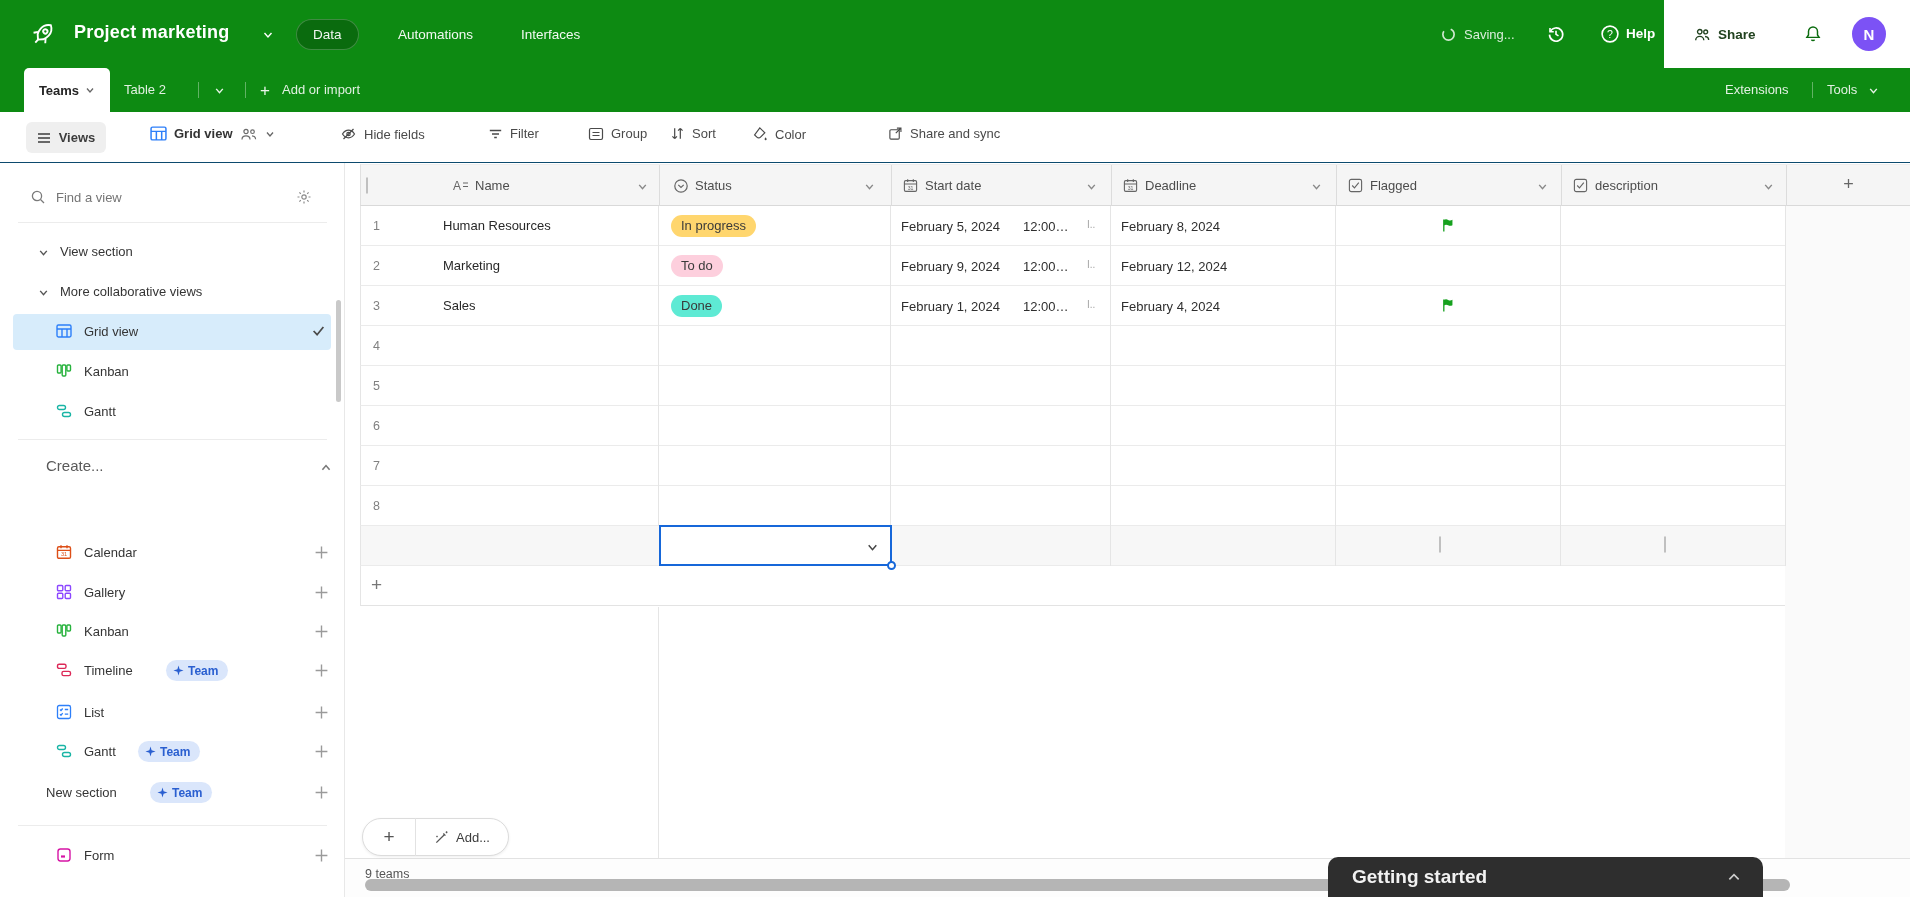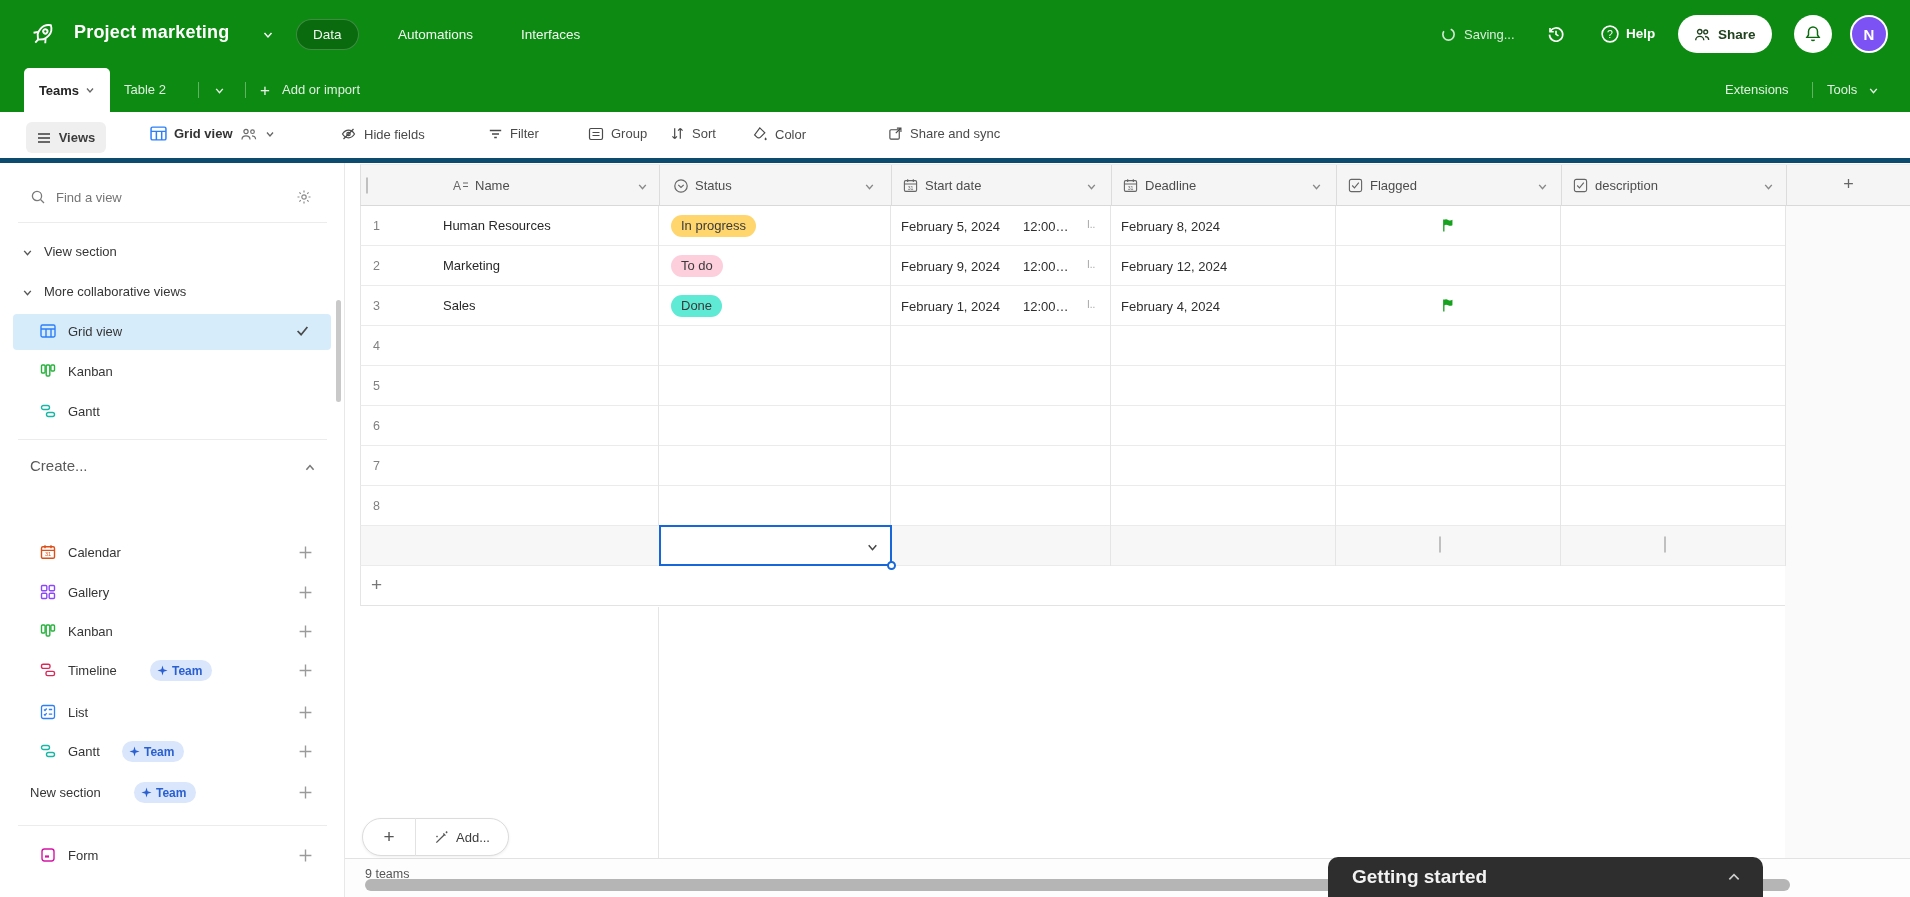--- a/index.html
+++ b/index.html
@@ -1,43 +1,43 @@
 <!DOCTYPE html>
 <html><head>
 <meta charset="utf-8">
 <style>
   * { margin:0; padding:0; box-sizing:border-box; }
   body { font-family:"Liberation Sans", sans-serif; }
   .screen { position:relative; width:1910px; height:897px; background:#ffffff; overflow:hidden; font-size:13px; color:#333; }
   .abs { position:absolute; }
 
   
-  .topbar { position:absolute; left:0; top:0; width:1910px; height:68px; background:#0d8a12; }
+  .topbar { position:absolute; left:0; top:0; width:1664px; height:68px; background:#0d8a12; }
   .app-title { position:absolute; left:74px; top:22px; font-size:18px; font-weight:bold; color:#fff; letter-spacing:.2px; }
   .nav-tab { position:absolute; top:19px; height:31px; line-height:31px; padding:0 17px; border-radius:16px; color:rgba(255,255,255,.95); font-size:13.5px; cursor:pointer; }
   .nav-tab.active { background:#0a6b0e; box-shadow:inset 0 0 0 1px rgba(255,255,255,.22); }
   .top-right-text { color:rgba(255,255,255,.85); font-size:13px; }
   .pillbtn { position:absolute; background:#fff; border-radius:19px; height:38px; display:flex; align-items:center; gap:7px; padding:0 16px; color:#21421f; font-weight:bold; font-size:13.5px; cursor:pointer; }
   .circlebtn { position:absolute; width:38px; height:38px; border-radius:50%; background:#fff; display:flex; align-items:center; justify-content:center; cursor:pointer; }
   .avatar { position:absolute; width:38px; height:38px; border-radius:50%; display:flex; align-items:center; justify-content:center; color:#fff; font-weight:bold; font-size:15px; border:2px solid #fff; cursor:pointer; }
 
   
   .tabbar { position:absolute; left:0; top:68px; width:1910px; height:44px; background:#0d8a12; }
   .table-tab-active { position:absolute; left:24px; top:0; width:86px; height:44px; background:#fff; border-radius:5px 5px 0 0; display:flex; align-items:center; justify-content:center; gap:6px; font-weight:bold; color:#252525; cursor:pointer; }
   .tabbar-sep { position:absolute; top:14px; width:1px; height:16px; background:rgba(255,255,255,.35); }
   .tabbar-label { position:absolute; top:14px; color:rgba(255,255,255,.88); font-size:13px; cursor:pointer; }
 
   
-  .toolbar { position:absolute; left:0; top:112px; width:1910px; height:51px; background:#fff; border-bottom:5px solid #0c4a6e; }
+  .toolbar { position:absolute; left:0; top:112px; width:1910px; height:51px; background:#fff; border-bottom:1px solid #0c4a6e; }
   .tb-item { position:absolute; top:14px; display:flex; align-items:center; gap:7px; color:#4a4a4a; font-size:13px; cursor:pointer; }
   .views-btn { position:absolute; left:26px; top:10px; width:80px; height:31px; background:#efefef; border-radius:6px; display:flex; align-items:center; justify-content:center; gap:8px; font-weight:bold; color:#3c3c3c; cursor:pointer; }
 
   
   .sidebar { position:absolute; left:0; top:163px; width:345px; height:734px; background:#fff; border-right:1px solid #e8e8e8; }
-  .sb-row { position:absolute; left:0; width:345px; height:36px; display:flex; align-items:center; cursor:pointer; }
+  .sb-row { position:absolute; left:16px; width:345px; height:36px; display:flex; align-items:center; cursor:pointer; }
   .sb-label { font-size:13px; color:#353535; }
   .sb-selected { position:absolute; left:13px; width:318px; height:36px; background:#d7ecfb; border-radius:4px; }
   .team-badge { display:inline-flex; align-items:center; gap:4px; height:21px; border-radius:11px; background:#dae6fb; color:#2a5fd0; font-size:12px; font-weight:bold; padding:0 10px 0 7px; }
   .sb-divider { position:absolute; left:18px; width:309px; height:1px; background:#ececec; }
   .plus-icon-sb { position:absolute; left:298px; }
 
   
   .ghead { position:absolute; left:360px; top:164px; width:1550px; height:42px; background:#f5f5f5; border-bottom:1px solid #d9d9d9; border-left:1px solid #e0e0e0; border-top:1px solid #ededed; }
   .hdiv { position:absolute; top:0; width:1px; height:42px; background:#dcdcdc; }
   .hlabel { position:absolute; top:13px; font-size:13px; color:#4d4d4d; }

